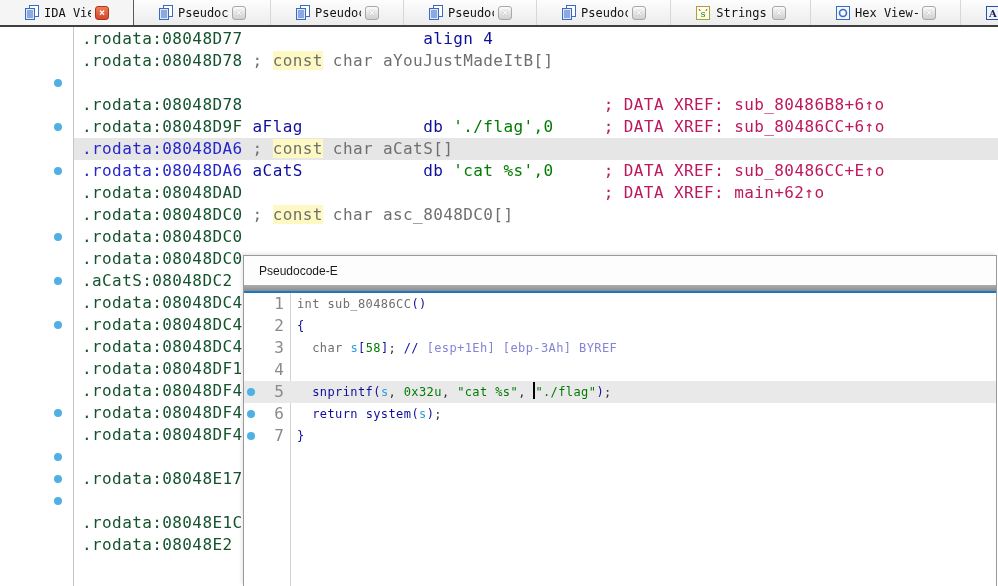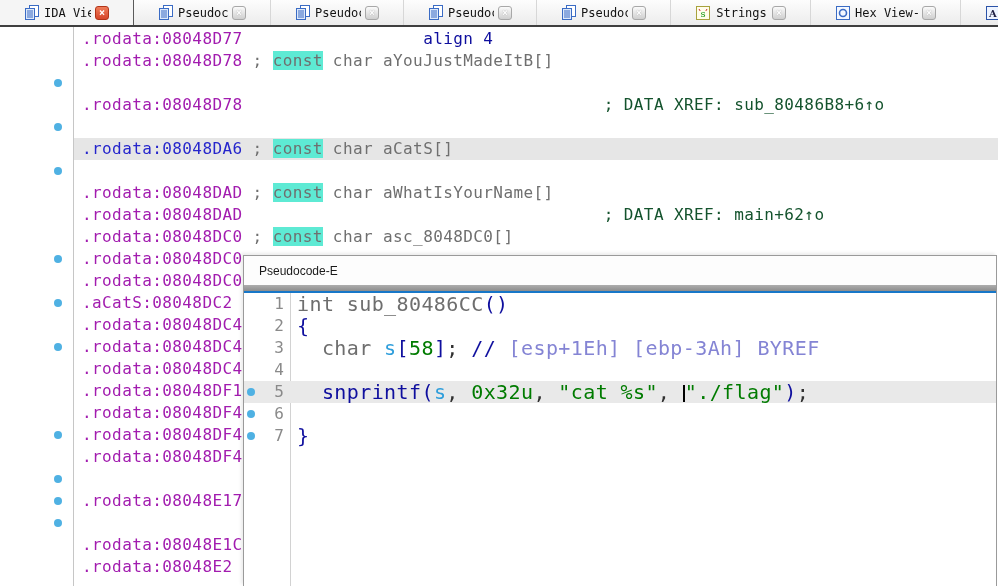--- a/index.html
+++ b/index.html
@@ -24,28 +24,28 @@
   
   .listing{position:absolute;left:0;top:27px;width:998px;height:559px;background:#fff;z-index:1}
   .vline{position:absolute;left:73px;top:0;bottom:0;width:1px;background:#c6c6c6}
   #lrows{position:absolute;left:0;top:1px;right:0}
   .lrow{position:relative;height:22px}
   .lrow.sel::before{content:'';position:absolute;left:74px;right:0;top:0;bottom:0;background:#e6e6e6}
   .bdot{position:absolute;left:54px;top:7px;width:8px;height:8px;border-radius:50%;background:#4fb1e3;z-index:2}
   .ltext{position:absolute;left:82px;top:0;white-space:pre;font-size:16px;letter-spacing:.4px;
          line-height:22px;z-index:1}
 
-  .seg-addr{color:#a21caf}
+  .seg-addr{color:#14532d}
   .seg-plain{color:#6f6f6f}
   .seg-addrsel{color:#2626cc}
   .seg-name{color:#0f0f9e}
   .seg-kw{color:#0f0f9e}
   .seg-str{color:#007b00}
-  .seg-xref{color:#14532d}
-  .seg-hl{background:#5eead4;color:#6f6f6f}
+  .seg-xref{color:#be185d}
+  .seg-hl{background:#fef9c3;color:#6f6f6f}
   .seg-ty{color:#6e6e6e}
   .seg-var{color:#2f9edb}
   .seg-num{color:#007b00}
   .seg-pn{color:#303030}
   .seg-cmt{color:#8484d4}
   .seg-caret{display:inline-block;width:0;border-left:2px solid #000;height:17px;vertical-align:-3px}
 
   
   .popup{position:absolute;left:243px;top:255px;width:754px;height:331px;background:#bef264;
          border-left:1px solid #9a9a9a;border-top:1px solid #9a9a9a;border-right:1px solid #9a9a9a;
@@ -53,21 +53,21 @@
   .ptitle{height:29px;display:flex;align-items:center;padding-left:15px;background:#fdfdfd;
           font-family:"Liberation Sans",sans-serif;font-size:12px;color:#1a1a1a}
   .splitter{height:6px;background:linear-gradient(#aeaeae,#8d8d8d)}
   .blueline{height:2px;background:#1777c8}
   .pcontent{position:relative;height:calc(100% - 37px);overflow:hidden;background:#fff}
   .gsep{position:absolute;left:46px;top:0;bottom:0;width:1px;background:#d2d2d2}
   .crow{position:relative;height:22px;display:flex}
   .crow.hl{background:#e9e9e9}
   .gut{flex:0 0 40px;width:40px;text-align:right;font-size:16px;color:#8a8a8a;line-height:22px;position:relative}
   .cdot{position:absolute;left:3px;top:7px;width:8px;height:8px;border-radius:50%;background:#4fb1e3}
-  .ctext{white-space:pre;font-size:20px;letter-spacing:.4px;line-height:22px;padding-left:13px;position:relative;z-index:1}
+  .ctext{white-space:pre;font-size:12px;letter-spacing:.4px;line-height:22px;padding-left:13px;position:relative;z-index:1}
 </style>
 </head>
 <body>
 
 <div class="tabbar" id="tabbar">
     <div class="tab active" style="width: 134px;">
       <span class="ticon"><svg width="16" height="16" viewBox="0 0 16 16">
           <rect x="5.5" y="0.5" width="9" height="11" fill="#fff" stroke="#3a6bc4"></rect>
           <rect x="1.5" y="3.5" width="9" height="11" fill="#dce8fa" stroke="#3a6bc4"></rect>
           <path d="M3 6h6M3 8h6M3 10h6M3 12h6" stroke="#3a6bc4" stroke-width="1"></path>
@@ -147,29 +147,28 @@
         <span class="ltext"><span class="seg seg-addr">.rodata:08048D78</span><span class="seg seg-plain"> ; </span><span class="seg seg-hl">const</span><span class="seg seg-plain"> char aYouJustMadeItB[]</span></span>
       </div>
       <div class="lrow">
         <span class="bdot"></span>
       </div>
       <div class="lrow">
         <span class="ltext"><span class="seg seg-addr">.rodata:08048D78</span><span class="seg seg-plain">                                    </span><span class="seg seg-xref">; DATA XREF: sub_80486B8+6↑o</span></span>
       </div>
       <div class="lrow">
         <span class="bdot"></span>
+        <span class="ltext"><span class="seg seg-addr">.rodata:08048D9F</span><span class="seg seg-plain"> </span><span class="seg seg-name">aFlag</span><span class="seg seg-plain">            </span><span class="seg seg-kw">db </span><span class="seg seg-str">'./flag',0</span><span class="seg seg-plain">     </span><span class="seg seg-xref">; DATA XREF: sub_80486CC+6↑o</span></span>
       </div>
       <div class="lrow sel">
         <span class="ltext"><span class="seg seg-addrsel">.rodata:08048DA6</span><span class="seg seg-plain"> ; </span><span class="seg seg-hl">const</span><span class="seg seg-plain"> char aCatS[]</span></span>
       </div>
       <div class="lrow">
         <span class="bdot"></span>
-      </div>
-      <div class="lrow">
-        <span class="ltext"><span class="seg seg-addr">.rodata:08048DAD</span><span class="seg seg-plain"> ; </span><span class="seg seg-hl">const</span><span class="seg seg-plain"> char aWhatIsYourName[]</span></span>
+        <span class="ltext"><span class="seg seg-addrsel">.rodata:08048DA6</span><span class="seg seg-plain"> </span><span class="seg seg-name">aCatS</span><span class="seg seg-plain">            </span><span class="seg seg-kw">db </span><span class="seg seg-str">'cat %s',0</span><span class="seg seg-plain">     </span><span class="seg seg-xref">; DATA XREF: sub_80486CC+E↑o</span></span>
       </div>
       <div class="lrow">
         <span class="ltext"><span class="seg seg-addr">.rodata:08048DAD</span><span class="seg seg-plain">                                    </span><span class="seg seg-xref">; DATA XREF: main+62↑o</span></span>
       </div>
       <div class="lrow">
         <span class="ltext"><span class="seg seg-addr">.rodata:08048DC0</span><span class="seg seg-plain"> ; </span><span class="seg seg-hl">const</span><span class="seg seg-plain"> char asc_8048DC0[]</span></span>
       </div>
       <div class="lrow">
         <span class="bdot"></span>
         <span class="ltext"><span class="seg seg-addr">.rodata:08048DC0</span></span>
@@ -247,20 +246,21 @@
         <div class="crow">
           <div class="gut"><span>4</span></div>
           <span class="ctext"></span>
         </div>
         <div class="crow hl">
           <div class="gut"><span class="cdot"></span><span>5</span></div>
           <span class="ctext"><span class="seg seg-pn">  </span><span class="seg seg-kw">snprintf</span><span class="seg seg-kw">(</span><span class="seg seg-var">s</span><span class="seg seg-pn">, </span><span class="seg seg-num">0x32u</span><span class="seg seg-pn">, </span><span class="seg seg-str">"cat %s"</span><span class="seg seg-pn">, </span><span class="seg seg-caret"></span><span class="seg seg-str">"./flag"</span><span class="seg seg-kw">)</span><span class="seg seg-pn">;</span></span>
         </div>
         <div class="crow">
           <div class="gut"><span class="cdot"></span><span>6</span></div>
+          <span class="ctext"><span class="seg seg-pn">  </span><span class="seg seg-kw">return</span><span class="seg seg-pn"> </span><span class="seg seg-kw">system</span><span class="seg seg-kw">(</span><span class="seg seg-var">s</span><span class="seg seg-kw">)</span><span class="seg seg-pn">;</span></span>
         </div>
         <div class="crow">
           <div class="gut"><span class="cdot"></span><span>7</span></div>
           <span class="ctext"><span class="seg seg-kw">}</span></span>
         </div>
       </div>
   </div>
 </div>
 
 </body></html>

